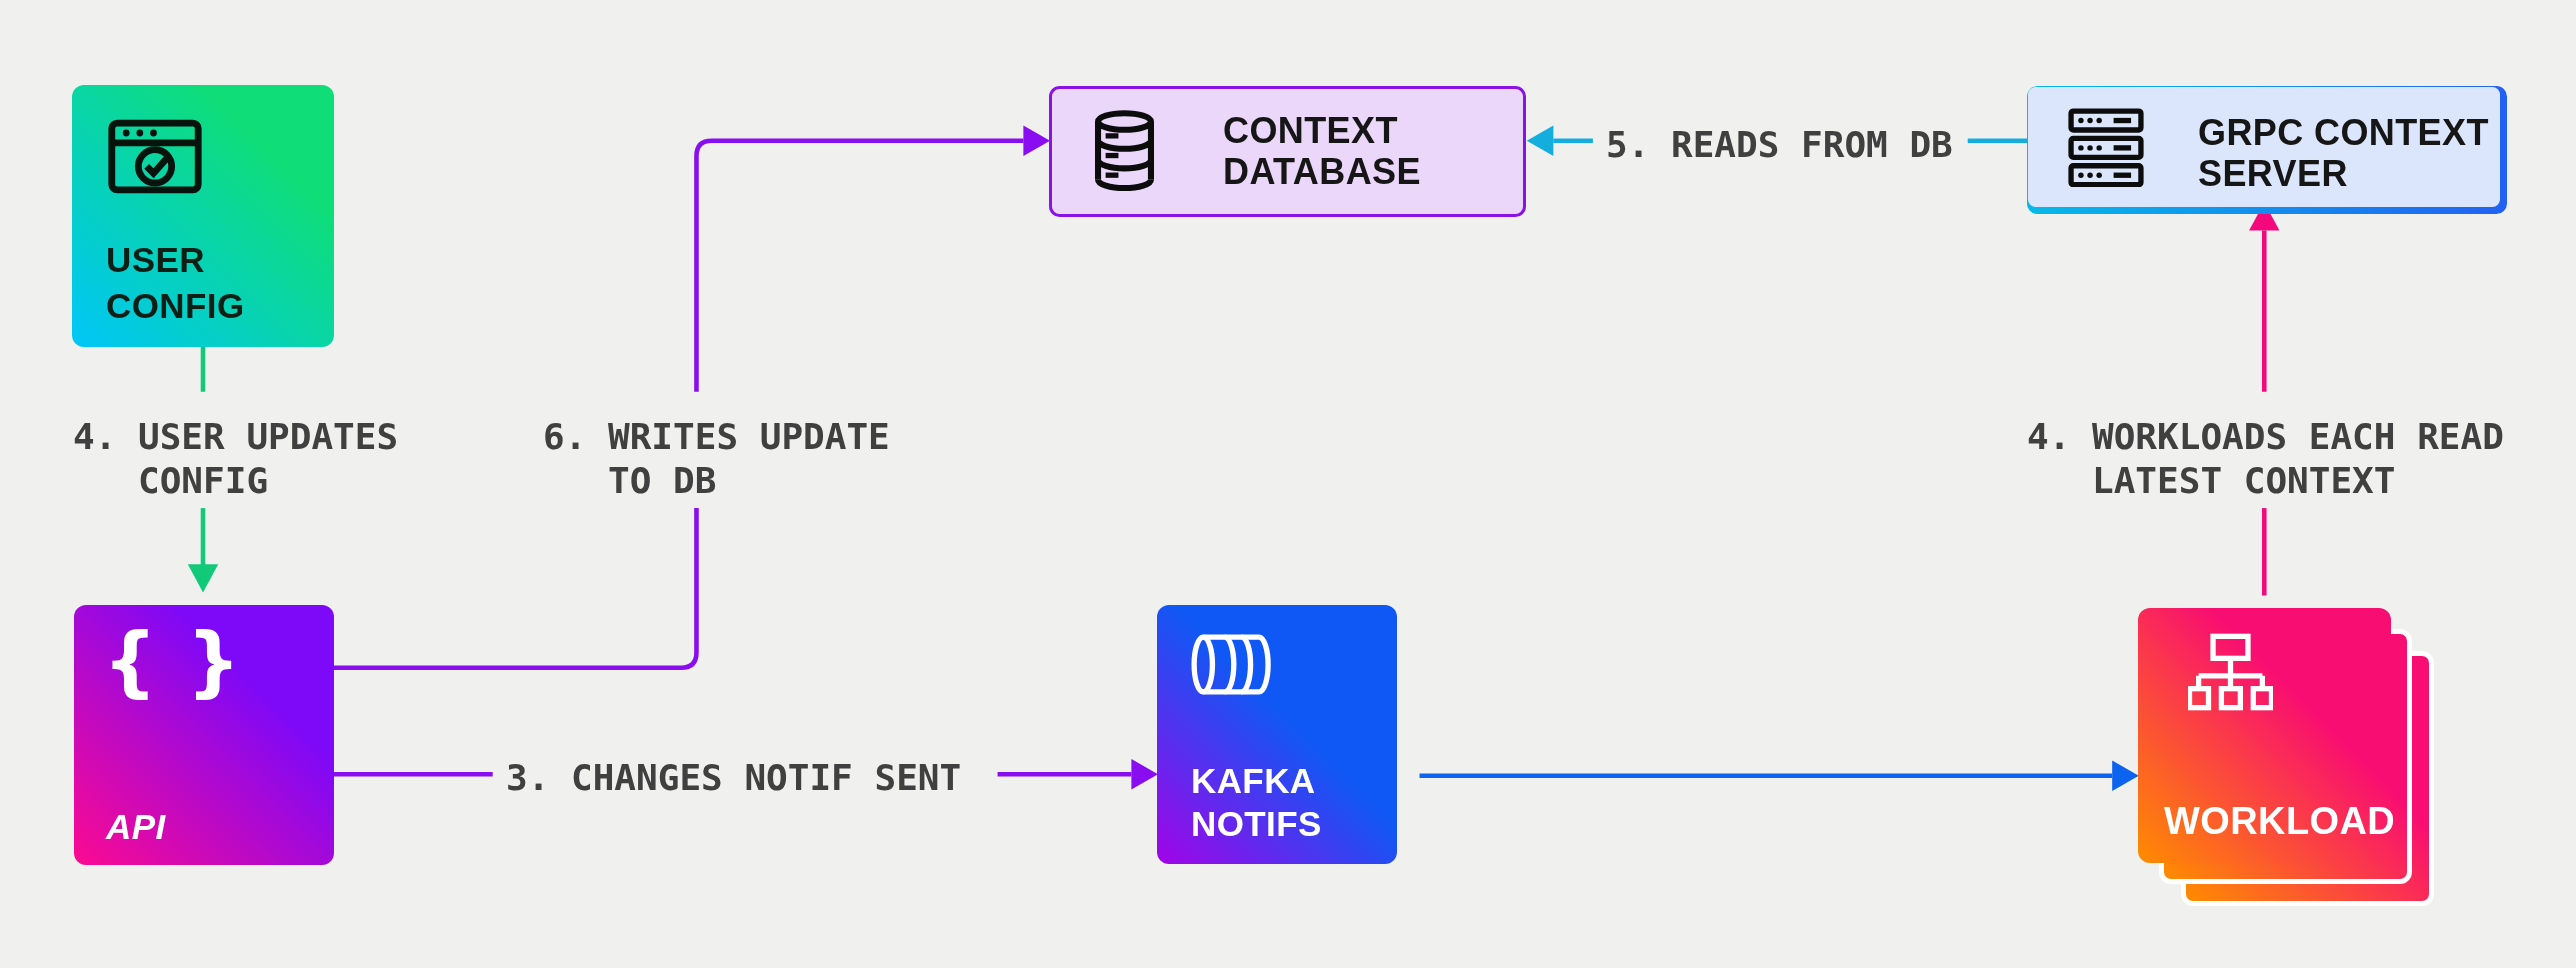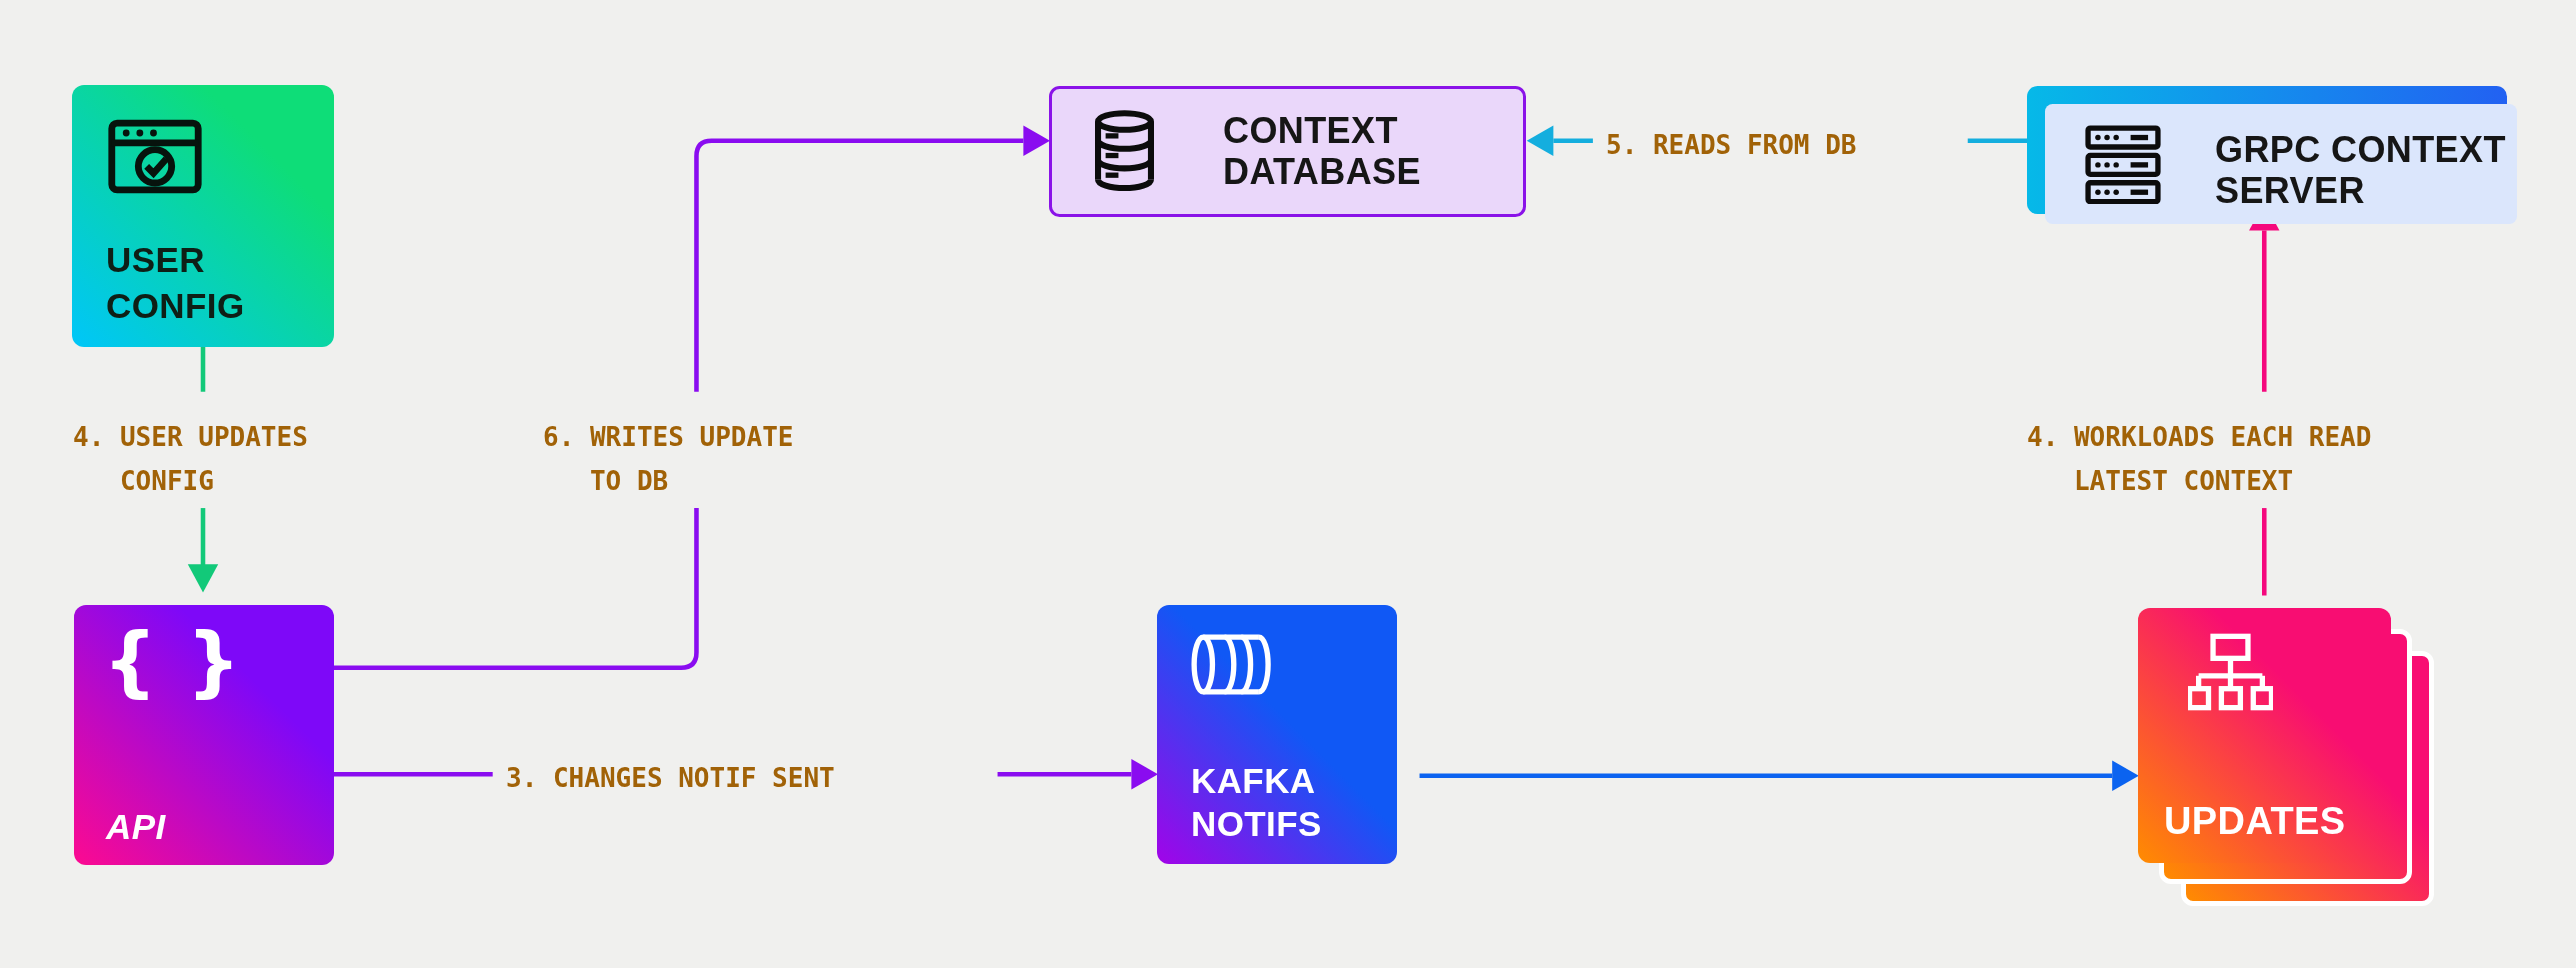--- a/index.html
+++ b/index.html
@@ -11,21 +11,21 @@
   #wires{position:absolute;left:0;top:0;width:2576px;height:969px;}
 
   .node{position:absolute;box-sizing:border-box;border-radius:12px;margin-top:13px;}
   #user-config{left:72px;top:72px;width:262px;height:262px;
     background:linear-gradient(45deg,#00c6f9 0%,#0edd78 75%);padding-left:39px;}
   #api{left:74px;top:592px;width:260px;height:260px;
     background:linear-gradient(45deg,#fc0a90 0%,#7e08f8 70%);}
   #context-database{left:1049px;top:73px;width:477px;height:131px;
     background:#ead7fa;border:3.8px solid #8a12e8;border-radius:10.6px;}
   #grpc-server{left:2027px;top:73px;width:480px;height:128px;
-    background:linear-gradient(90deg,#06b9e8,#2261f2);border-radius:10.6px;padding:18px;}
+    background:linear-gradient(90deg,#06b9e8,#2261f2);border-radius:10.6px;padding:1px;}
   #grpc-inner{position:relative;width:472px;height:120px;background:#dbe6fc;border-radius:7.6px;}
   #kafka-notifs{left:1157px;top:592px;width:240px;height:259px;
     background:linear-gradient(45deg,#a203e8 0%,#1058f5 55%);}
   #workload-stack{left:2138px;top:595px;width:300px;height:300px;}
   .wcard{position:absolute;width:253px;height:255px;border-radius:12px;box-sizing:border-box;
     background:linear-gradient(45deg,#ff8c00 0%,#f80d72 65%);}
   #wcard3{left:43px;top:43px;border:5.3px solid #ffffff;}
   #wcard2{left:21px;top:21px;border:5.3px solid #ffffff;}
   #wcard1{left:0;top:0;}
 
@@ -35,21 +35,21 @@
   #api .node-label{left:32px;top:202px;font-size:35px;color:#ffffff;font-style:italic;}
   #context-database .node-label{left:171px;top:21px;font-size:36px;line-height:41px;color:#161616;}
   #grpc-inner .node-label{left:170px;top:25px;font-size:36px;line-height:41px;color:#161616;}
   #kafka-notifs .node-label{left:34px;top:154px;font-size:35px;line-height:43px;color:#ffffff;}
   #wcard1 .node-label{left:26px;top:192px;font-size:38px;color:#ffffff;}
 
   #api .braces{position:absolute;left:29px;top:10.6px;color:#ffffff;
     font-family:"DejaVu Sans",sans-serif;font-weight:bold;font-size:76px;letter-spacing:1.5px;}
 
   .step{position:absolute;font-family:"DejaVu Sans Mono",monospace;font-weight:bold;
-    font-size:26px;line-height:44px;white-space:pre;color:#a16207;}
+    font-size:36px;line-height:44px;white-space:pre;color:#404040;}
   #step1{left:73px;top:415px;}
   #step2{left:543px;top:415px;}
   #step3{left:506px;top:756px;}
   #step4{left:2027px;top:415px;}
   #step5{left:1606px;top:123px;}
 </style>
 </head>
 <body>
 
 <svg id="wires" viewBox="0 0 3388 1274" xmlns="http://www.w3.org/2000/svg">
@@ -180,21 +180,21 @@
         <path d="M56 33 V56"></path>
         <path d="M14 56 H98"></path>
         <path d="M14 56 V73"></path>
         <path d="M56 56 V73"></path>
         <path d="M98 56 V73"></path>
         <rect x="2" y="73" width="25" height="25"></rect>
         <rect x="44" y="73" width="25" height="25"></rect>
         <rect x="86" y="73" width="24" height="25"></rect>
       </g>
     </svg>
-    <div class="node-label">UPDATES</div>
+    <div class="node-label">WORKLOAD</div>
   </div>
 </div>
 
 <div class="step" id="step1">4. USER UPDATES
    CONFIG</div>
 <div class="step" id="step2">6. WRITES UPDATE
    TO DB</div>
 <div class="step" id="step3">3. CHANGES NOTIF SENT</div>
 <div class="step" id="step4">4. WORKLOADS EACH READ
    LATEST CONTEXT</div>

